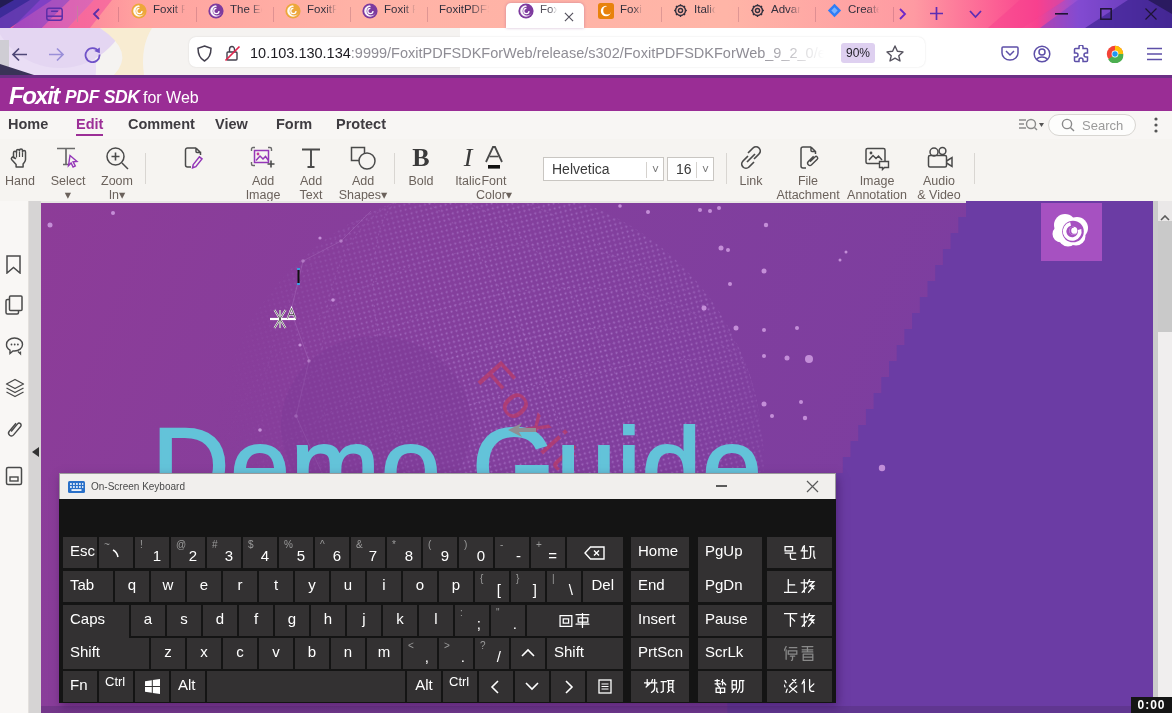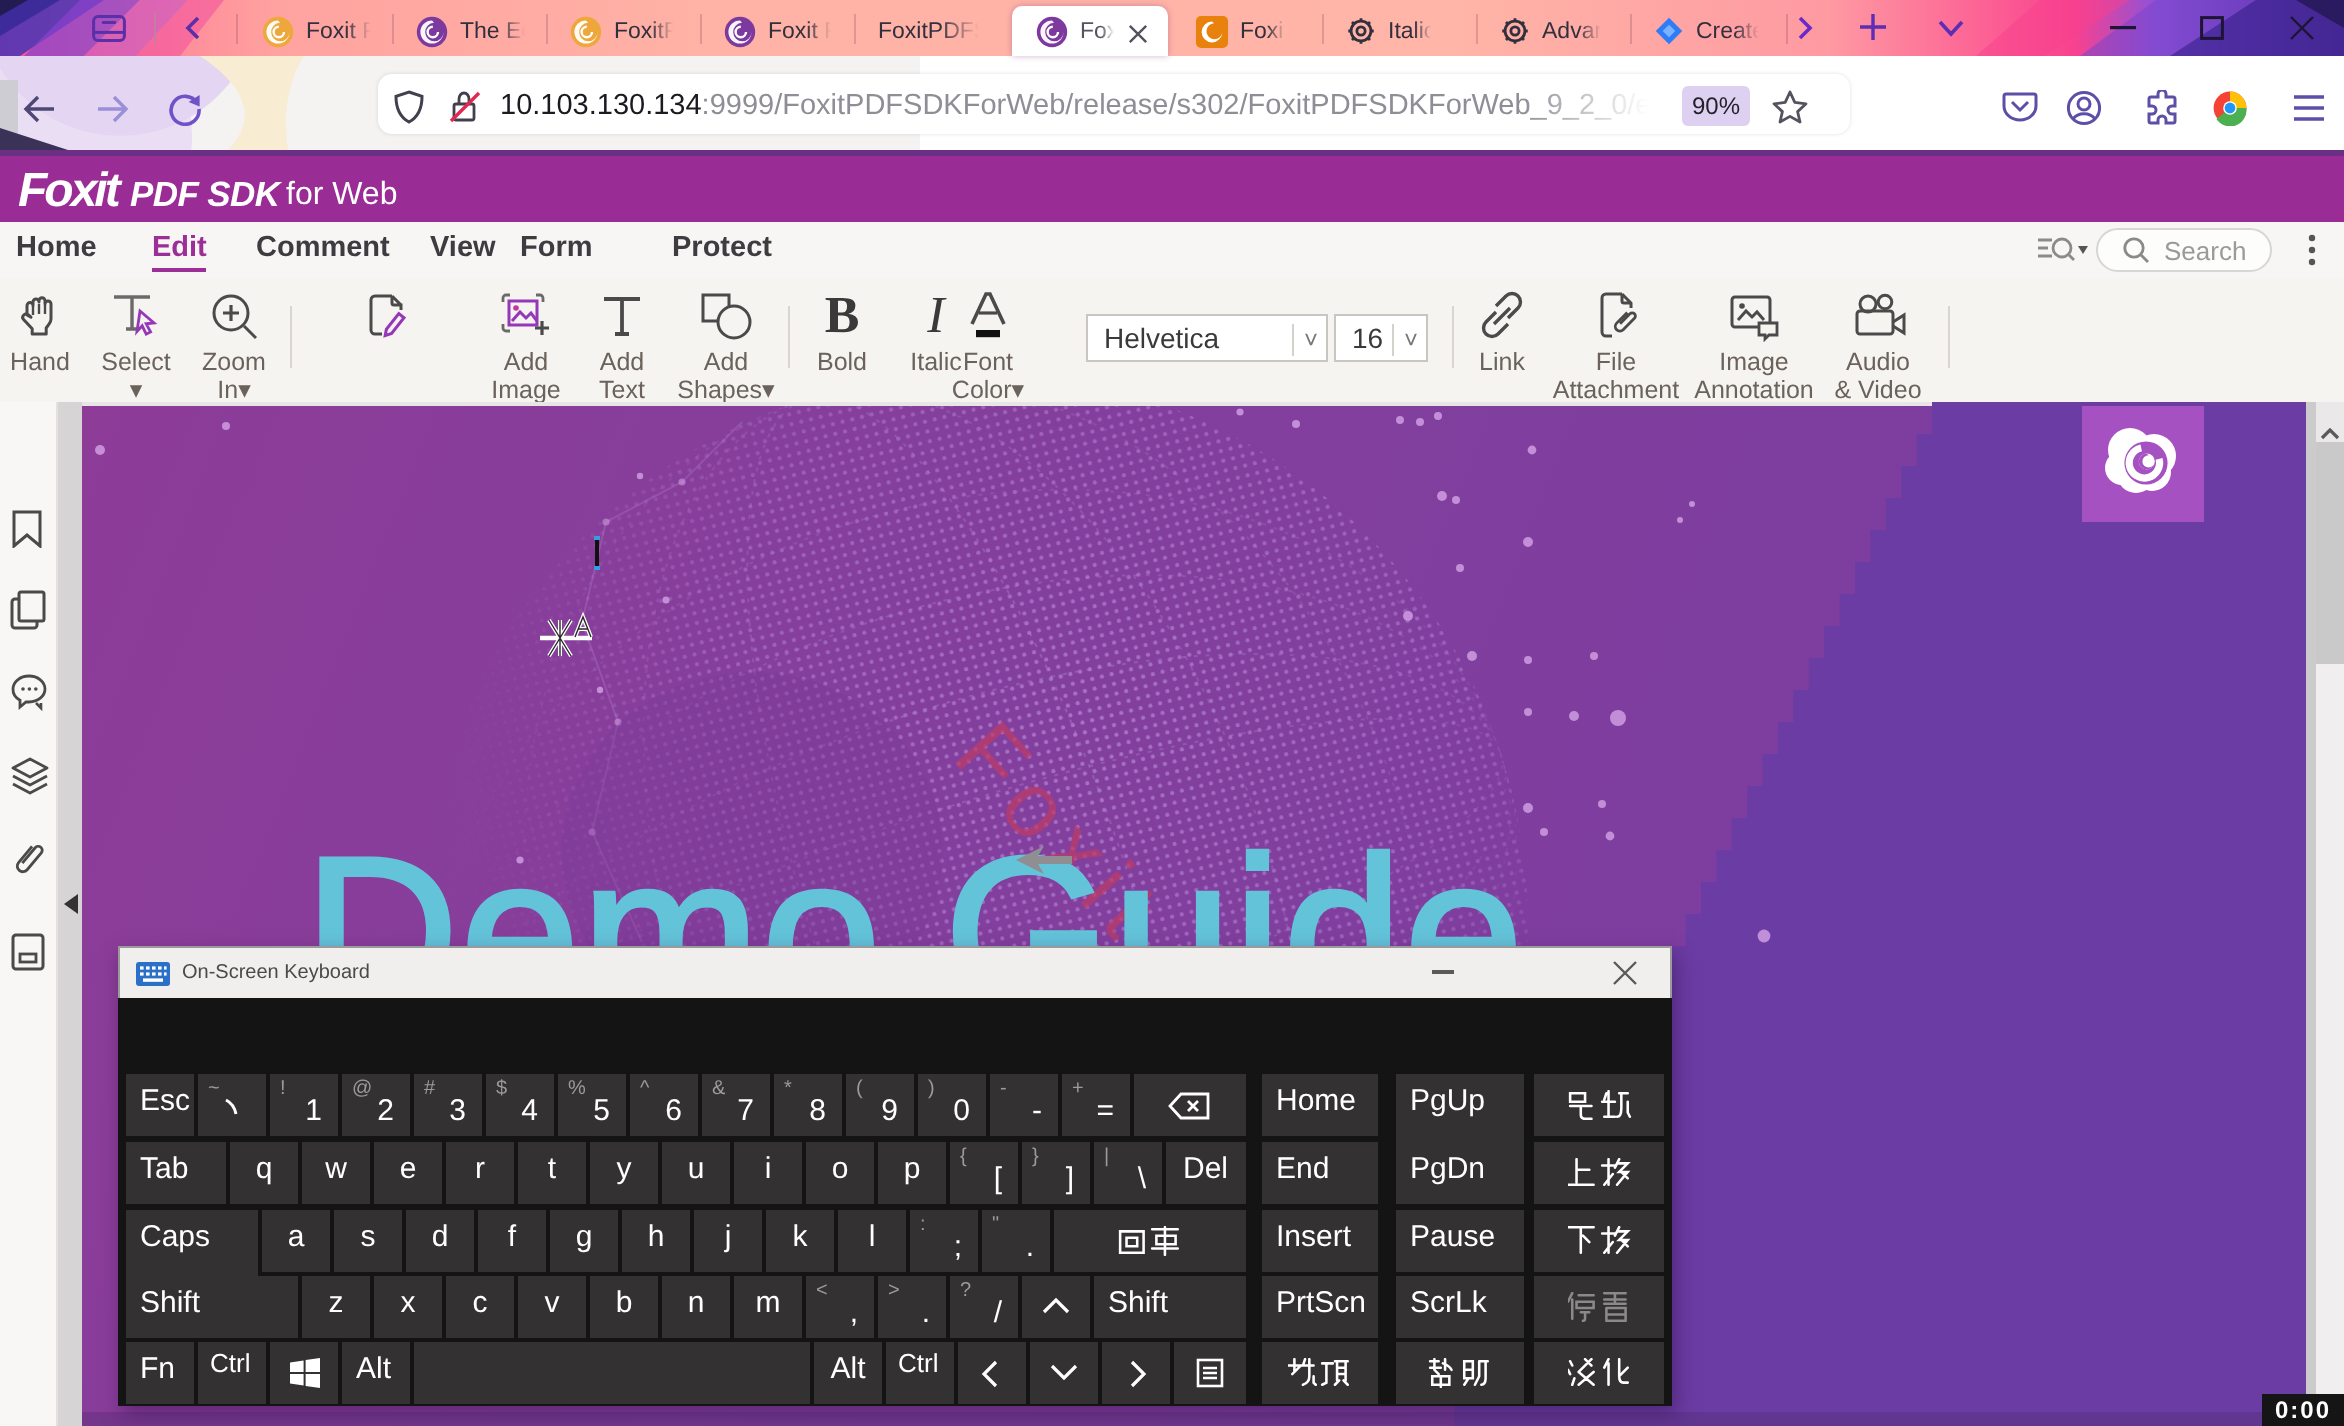--- a/index.html
+++ b/index.html
@@ -1,17 +1,17 @@
 <!DOCTYPE html>
 <html><head><meta charset="utf-8"><style>
 *{margin:0;padding:0;box-sizing:border-box}
 html,body{width:1172px;height:713px;overflow:hidden;font-family:"Liberation Sans",sans-serif;background:#fff;position:relative}
 .cico{position:absolute}
 #tbart{position:absolute;left:0;top:0}
-.tab{position:absolute;top:3px;height:25px;display:flex;align-items:center;padding-left:12px;font-size:11.5px;color:#33303e;white-space:nowrap;overflow:hidden}
+.tab{position:absolute;top:3px;height:25px;display:flex;padding-left:12px;font-size:11.5px;color:#33303e;white-space:nowrap;overflow:hidden}
 .tab .tico{margin-right:6px;flex:0 0 auto}
 .tab .tlab{-webkit-mask-image:linear-gradient(90deg,#000 55%,transparent 90%)}
 .tab.act{background:#fff;border-radius:5px 5px 0 0;color:#56535e;box-shadow:0 0 3px rgba(120,40,120,.35)}
 .tclose{position:absolute;right:10px;top:9px}
 #urlpill{position:absolute;left:189px;top:37px;width:736px;height:30px;background:#fff;border-radius:7px;box-shadow:0 0 2px rgba(0,0,0,.12)}
 #urltext{position:absolute;left:250px;top:45px;font-size:14.5px;color:#8f8d95;white-space:nowrap;width:580px;overflow:hidden;-webkit-mask-image:linear-gradient(90deg,#000 88%,transparent 99%)}
 #urltext b{color:#1b1a20;font-weight:normal}
 #zoombadge{position:absolute;left:841px;top:43px;width:34px;height:20px;background:#ded0f0;border-radius:3px;font-size:12px;color:#23222a;text-align:center;line-height:20px}
 #hdrline{position:absolute;left:0;top:75px;width:1172px;height:3px;background:#6b2f85}
 #fxhdr{position:absolute;left:0;top:78px;width:1172px;height:33px;background:#9a2d95}
@@ -173,21 +173,21 @@
 <div id="hdrline"></div>
 <div id="fxhdr"></div>
 <span id="fxlogo">Foxit</span>
 <span id="fxsdk">PDF SDK</span>
 <span id="fxweb">for Web</span>
 <div id="menubar"></div>
 <span class="mi" style="left:8px">Home</span>
 <span class="mi act" style="left:76px">Edit</span>
 <span class="mi" style="left:128px">Comment</span>
 <span class="mi" style="left:215px">View</span>
-<span class="mi" style="left:260px">Form</span>
+<span class="mi" style="left:276px">Form</span>
 <span class="mi" style="left:336px">Protect</span>
 <svg class="cico" style="left:1018px;top:118px" width="26" height="14" viewBox="0 0 26 14">
     <g fill="none" stroke="#8a8a8a" stroke-width="1.4">
       <path d="M1,2 h7 M1,6 h5 M1,10 h7"></path>
       <circle cx="13" cy="6" r="4.5"></circle>
       <path d="M16.5,9.5 L19,12"></path>
     </g>
     <polygon points="21,5 26,5 23.5,9" fill="#555"></polygon>
   </svg>
 <div id="searchbox">

